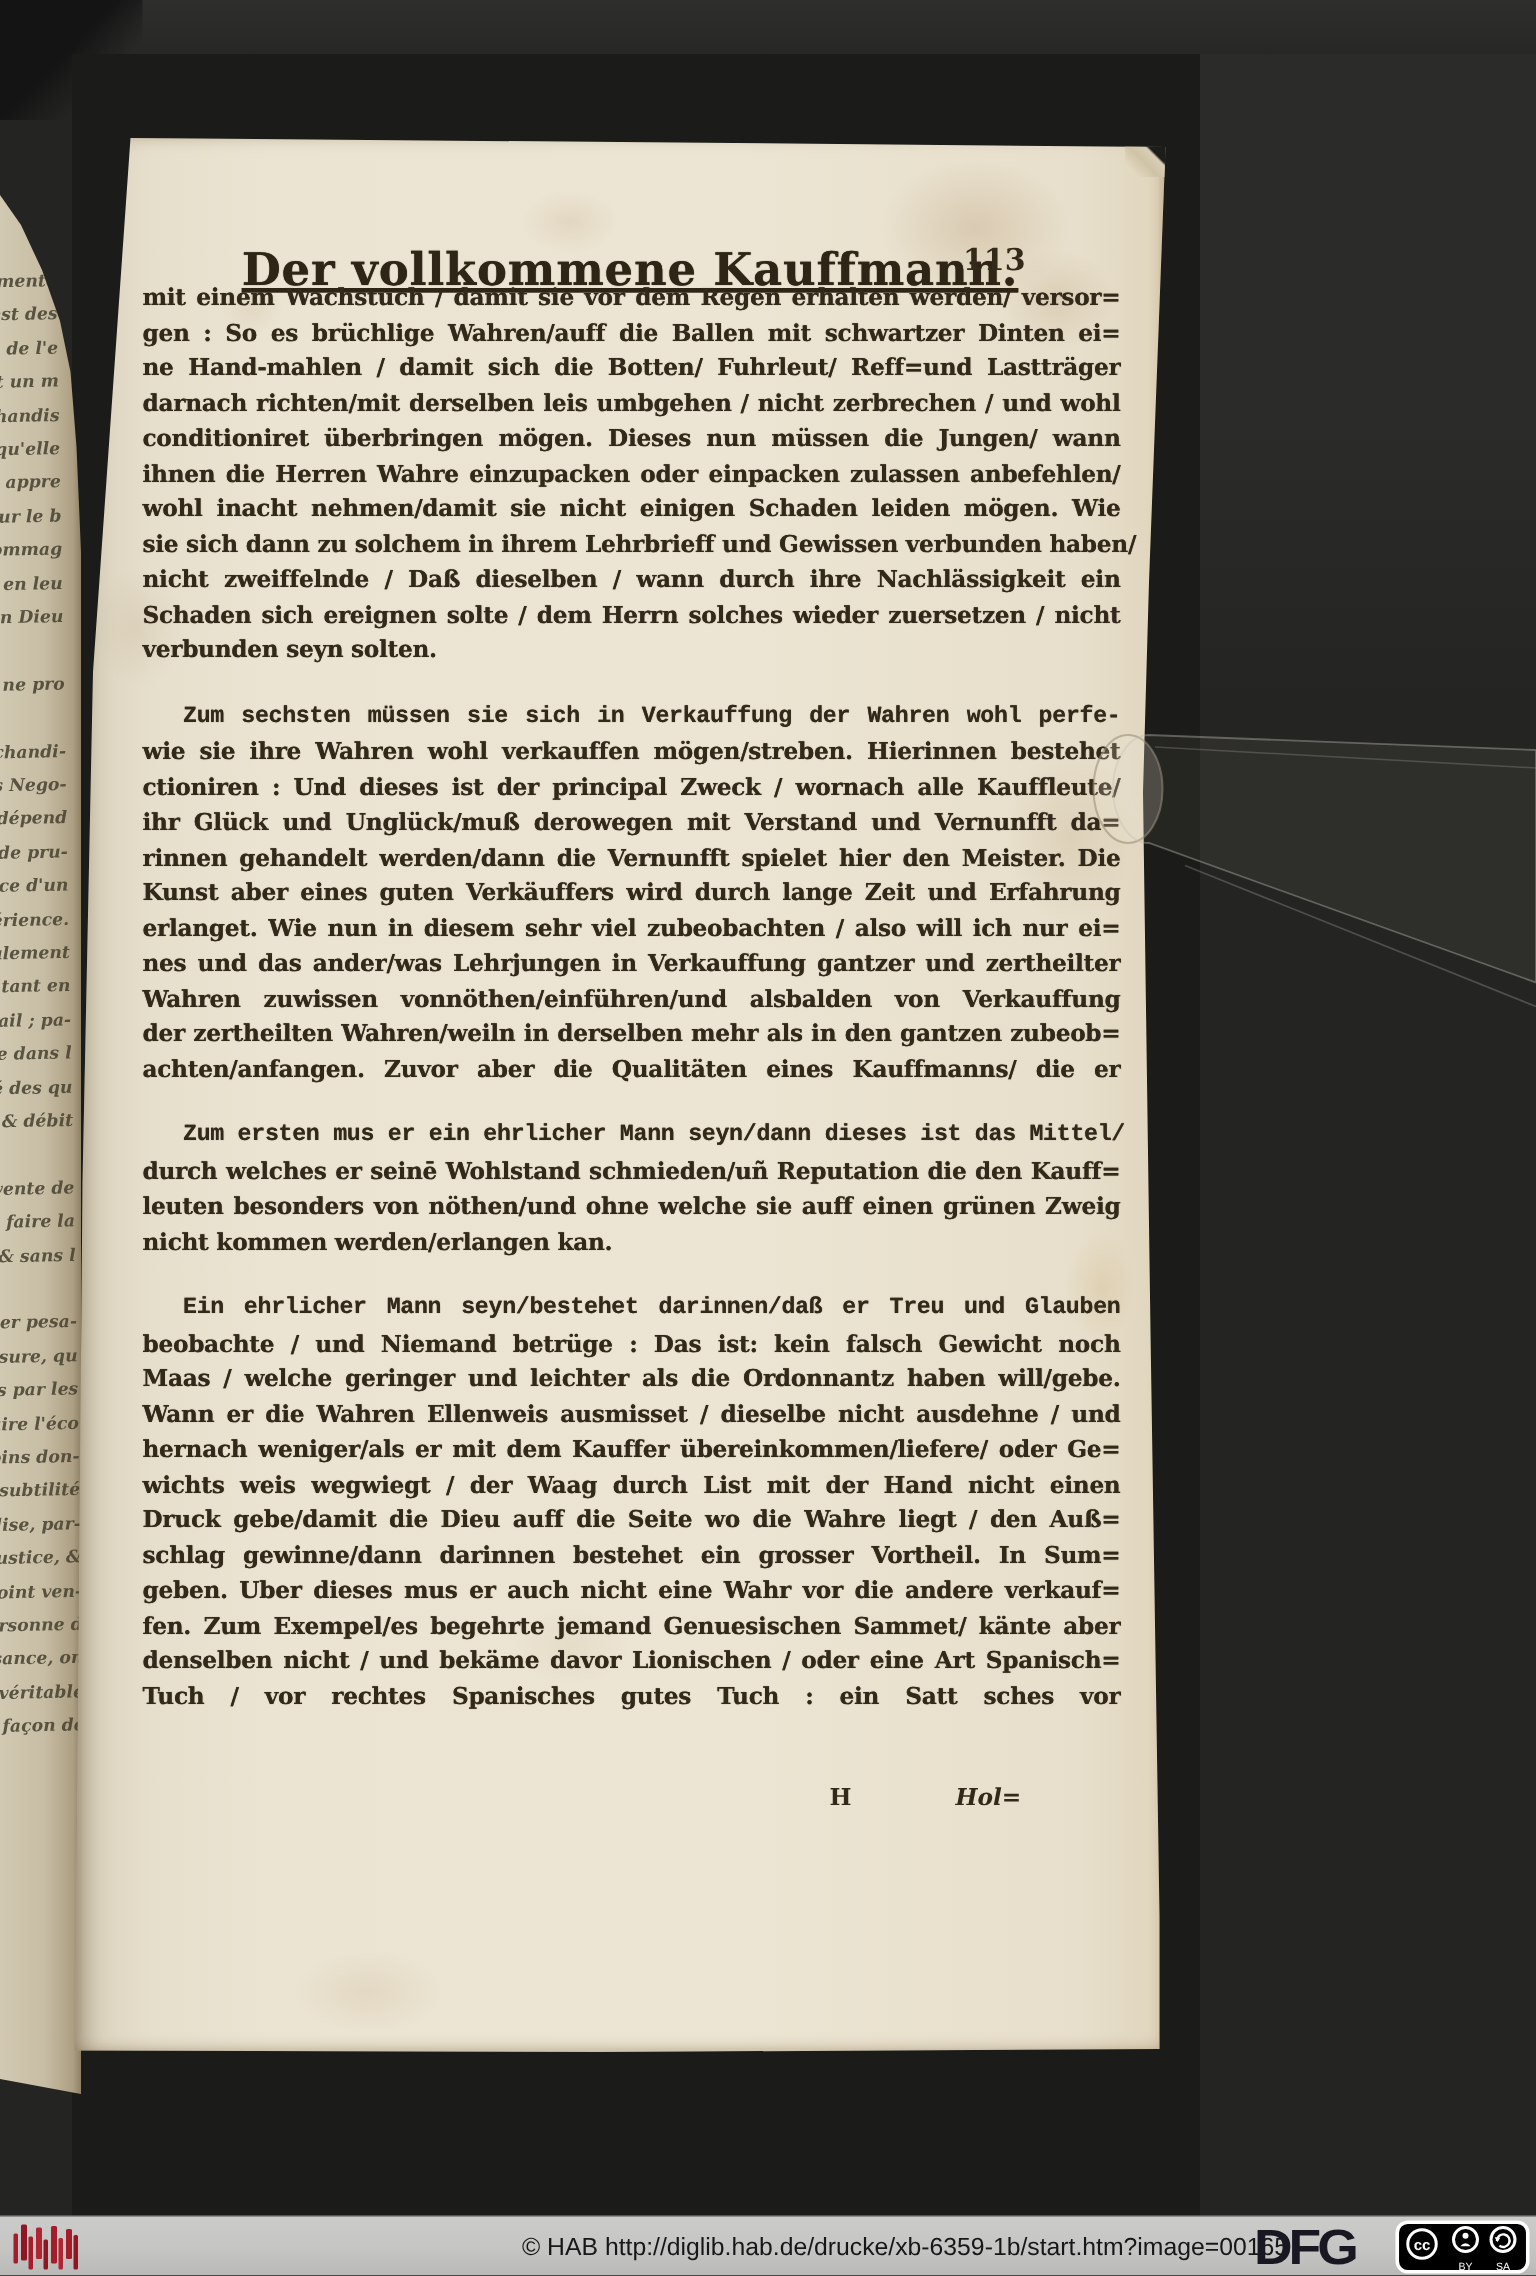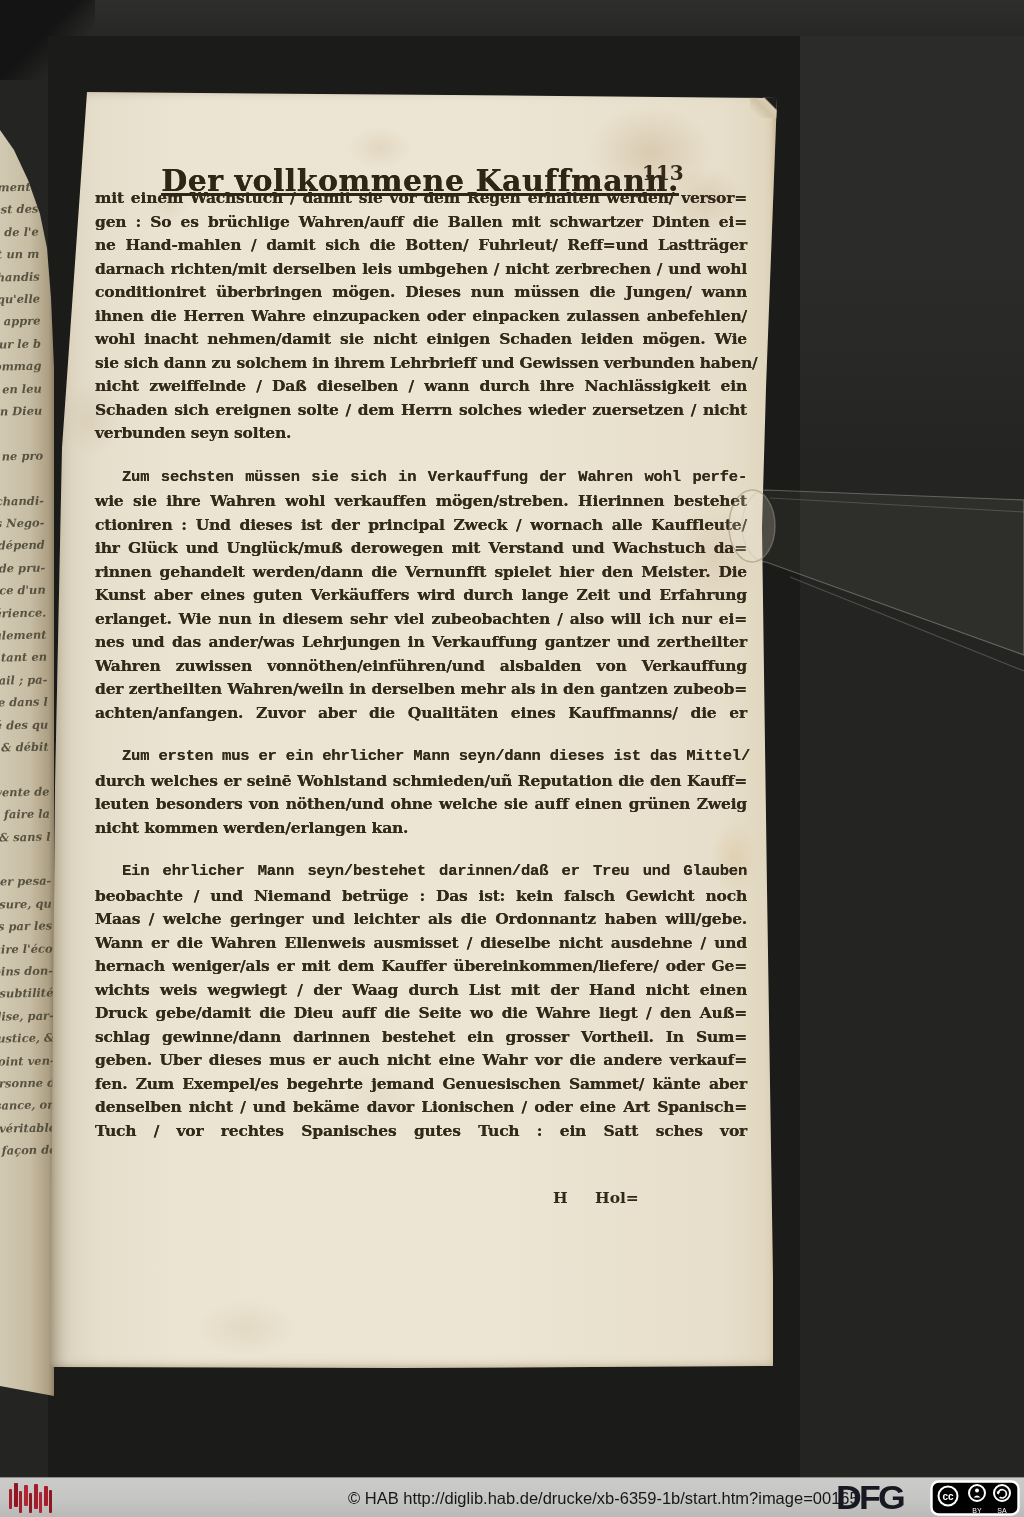--- a/index.html
+++ b/index.html
@@ -56,21 +56,21 @@
   .tline{width:652px;white-space:nowrap;text-align:justify;text-align-last:justify;
     font:700 15.5px/23.5px "DejaVu Serif", serif;color:#33291a;letter-spacing:-.2px;
     text-shadow:0 0 .5px rgba(48,37,20,.85);}
   .tline.indent{padding-left:27px;width:625px;font-family:Liberation Mono, monospace;}
   .tline.flush{text-align-last:left;}
   .pgap{height:21px;}
 
   #sig-line{left:45px;top:1098px;width:652px;height:24px;
     font:700 15.5px/23.5px "DejaVu Serif", serif;color:#33291a;}
   #sig-mark{position:absolute;left:458px;top:0;}
-  #catchword{position:absolute;left:500px;top:0;}
+  #catchword{position:absolute;left:542px;top:0;font-style:italic;}
 
   
   #holder-svg{left:0;top:0;width:1024px;height:1517px;pointer-events:none;}
 
   
   #footer-bar{left:0;top:1477px;width:1024px;height:40px;
     background:linear-gradient(180deg,#cbcbca 0%,#c5c5c4 55%,#b9b9b8 100%);
     border-top:1px solid #8e8e8c;box-sizing:border-box;}
   #hab-logo{position:absolute;left:9px;top:3px;width:44px;height:34px;}
   .hbar{position:absolute;background:#a31d2a;border-radius:1px;}
@@ -159,21 +159,21 @@
       <div class="tline">ihnen die Herren Wahre einzupacken oder einpacken zulassen anbefehlen/</div>
       <div class="tline">wohl inacht nehmen/damit sie nicht einigen Schaden leiden mögen.  Wie</div>
       <div class="tline">sie sich dann zu solchem in ihrem Lehrbrieff und Gewissen verbunden haben/</div>
       <div class="tline">nicht zweiffelnde /  Daß dieselben / wann durch ihre Nachlässigkeit ein</div>
       <div class="tline">Schaden sich ereignen solte / dem Herrn solches wieder zuersetzen / nicht</div>
       <div class="tline flush">verbunden seyn solten.</div>
       <div class="pgap"></div>
       <div class="tline indent">Zum sechsten müssen sie sich in Verkauffung der Wahren wohl perfe-</div>
       <div class="tline">wie sie ihre Wahren wohl verkauffen mögen/streben.   Hierinnen bestehet</div>
       <div class="tline">ctioniren : Und dieses ist der principal Zweck / wornach alle Kauffleute/</div>
-      <div class="tline">ihr Glück und Unglück/muß derowegen mit Verstand und Wachstuch da=</div>
+      <div class="tline">ihr Glück und Unglück/muß derowegen mit Verstand und Vernunfft da=</div>
       <div class="tline">rinnen gehandelt werden/dann die Vernunfft spielet hier den Meister. Die</div>
       <div class="tline">Kunst aber eines guten Verkäuffers wird durch lange Zeit und Erfahrung</div>
       <div class="tline">erlanget.   Wie nun in diesem sehr viel zubeobachten / also will ich nur ei=</div>
       <div class="tline">nes und das ander/was Lehrjungen in Verkauffung gantzer und zertheilter</div>
       <div class="tline">Wahren zuwissen vonnöthen/einführen/und alsbalden von Verkauffung</div>
       <div class="tline">der zertheilten Wahren/weiln in derselben mehr als in den gantzen zubeob=</div>
       <div class="tline">achten/anfangen.    Zuvor aber die Qualitäten eines Kauffmanns/ die er</div>
       <div class="pgap"></div>
       <div class="tline indent">Zum ersten mus er ein ehrlicher Mann seyn/dann dieses ist das Mittel/</div>
       <div class="tline">durch welches er  seinē Wohlstand schmieden/uñ Reputation die den Kauff=</div>

